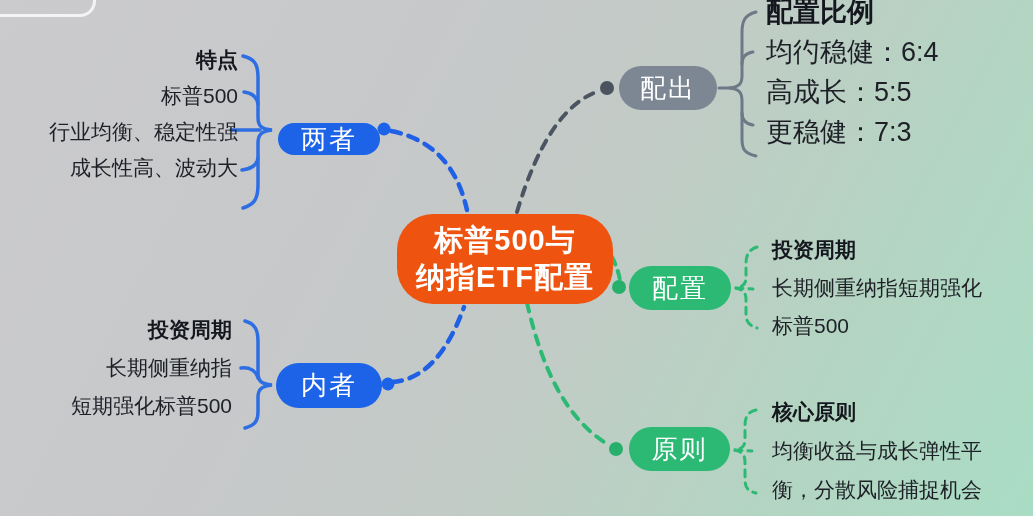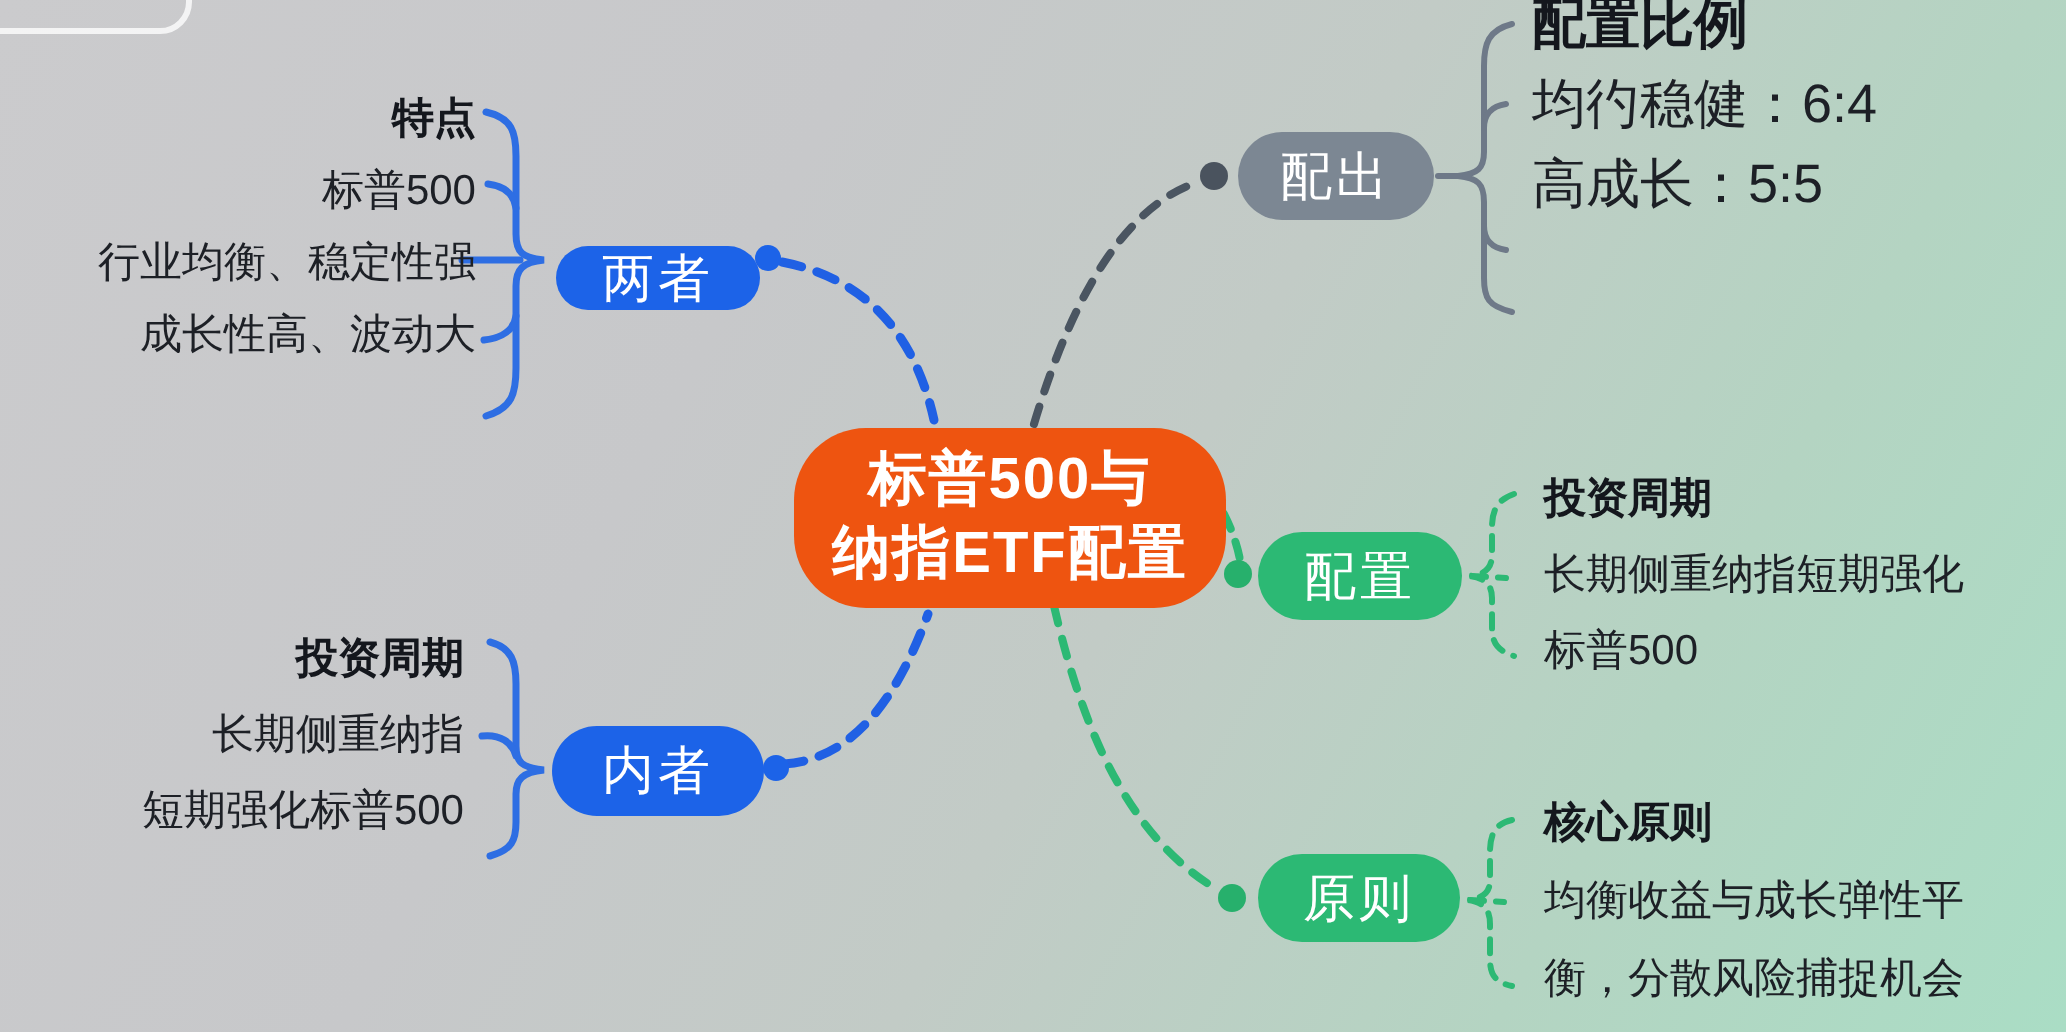--- a/index.html
+++ b/index.html
@@ -118,20 +118,21 @@
   <div class="tblock b-cycle-left">
     <span class="ln hd">投资周期</span>
     <span class="ln">长期侧重纳指</span>
     <span class="ln">短期强化标普500</span>
   </div>
 
   <div class="tblock b-ratio">
     <span class="ln hd">配置比例</span>
     <span class="ln">均彴稳健：6:4</span>
     <span class="ln">高成长：5:5</span>
+    <span class="ln">更稳健：7:3</span>
   </div>
 
   <div class="tblock b-cycle-right">
     <span class="ln hd">投资周期</span>
     <span class="ln">长期侧重纳指短期强化</span>
     <span class="ln">标普500</span>
   </div>
 
   <div class="tblock b-principle">
     <span class="ln hd">核心原则</span>

